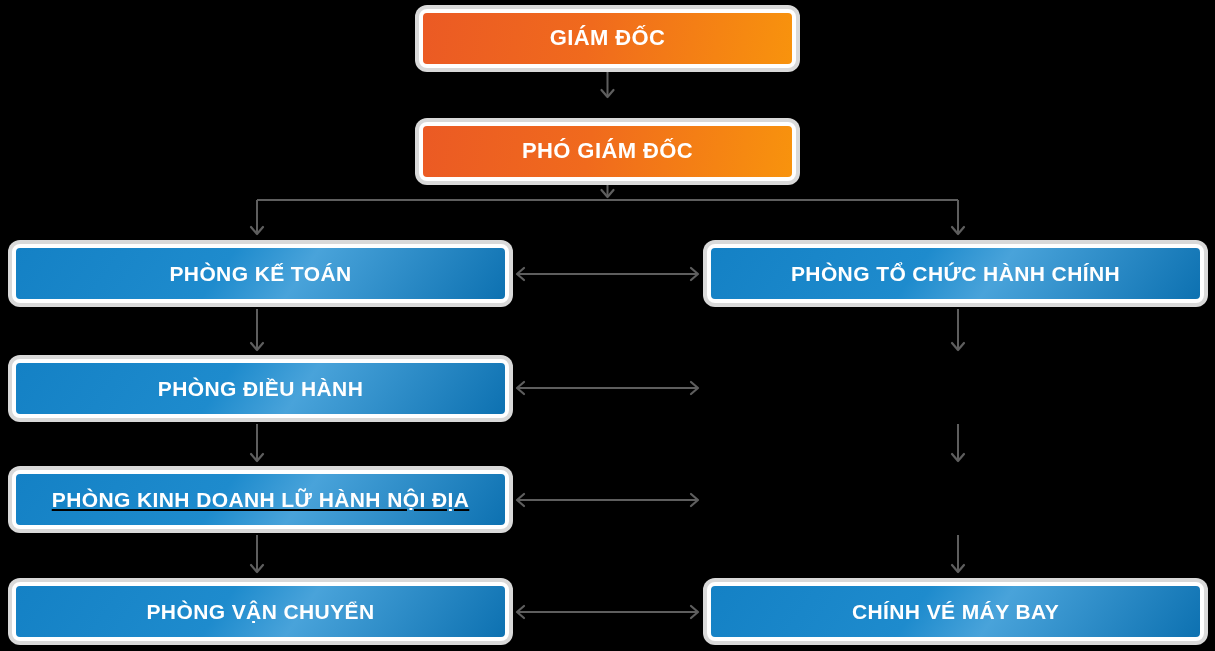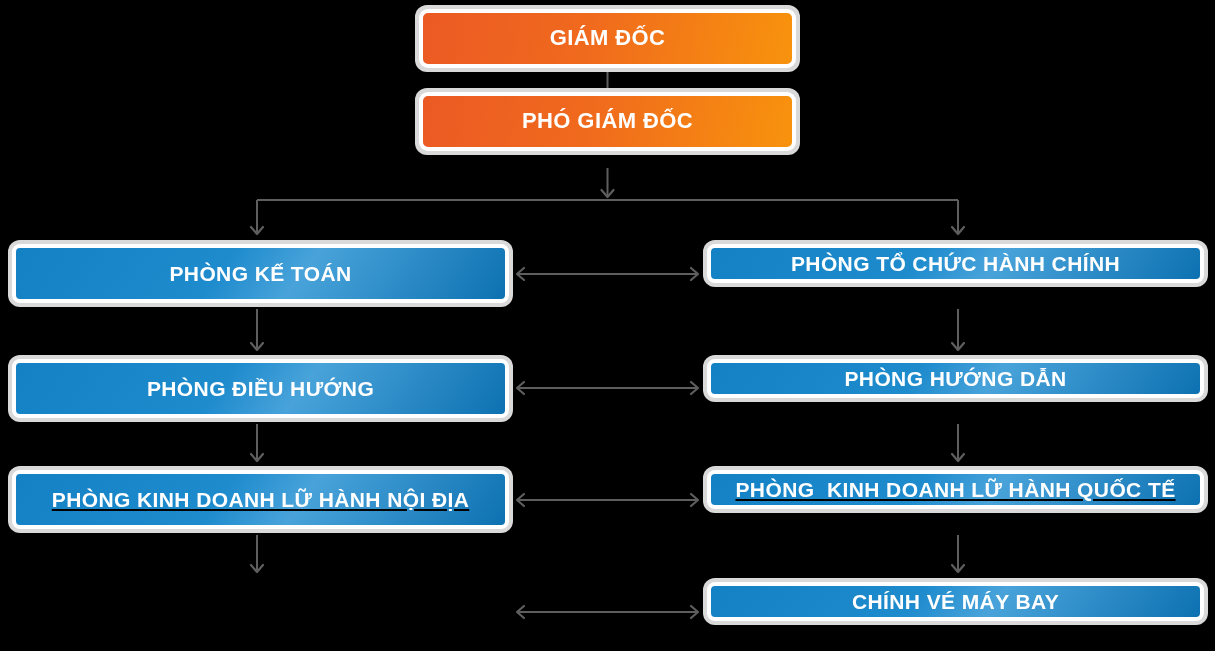--- a/index.html
+++ b/index.html
@@ -35,40 +35,39 @@
     flex:1;
     border:4px solid #ffffff;
     border-radius:8px;
     display:flex;
     align-items:center;
     justify-content:center;
     text-align:center;
   }
   .node-inner.orange{
     background:linear-gradient(100deg,var(--orange-start,#EB5A24) 0%,#F06A1D 45%,var(--orange-end,#F8930D) 100%);
-    border-radius:9px;
   }
   .node-inner.blue{
     background:linear-gradient(125deg,var(--blue-base,#1481C5) 0%,#1E8BCD 42%,var(--blue-sheen,#49A3DA) 58%,var(--blue-dark,#0D71B1) 100%);
   }
   .node-label{
     color:#ffffff;
     font-weight:700;
     letter-spacing:.4px;
     white-space:pre-wrap;
     line-height:1.1;
   }
   .lvl-top .node-label{font-size:22px;}
   .lvl-dept .node-label{font-size:21px;}
 
   
   .pos-director       {left:415px;top:5px;  width:385px;height:67px;}
-  .pos-deputy         {left:415px;top:88px;width:385px;height:67px;}
+  .pos-deputy         {left:415px;top:118px;width:385px;height:67px;}
   .col-left           {left:8px;  width:505px;height:67px;}
-  .col-right          {left:703px;width:505px;height:47px;}
+  .col-right          {left:703px;width:505px;height:67px;}
   .row-0{top:240px;} .row-1{top:355px;} .row-2{top:466px;text-decoration:underline;} .row-3{top:578px;}
 </style>
 </head>
 <body>
 
 <div class="stage">
 
   <svg class="connectors" viewBox="0 0 1215 651" xmlns="http://www.w3.org/2000/svg">
     <defs>
       <marker id="ah" markerUnits="userSpaceOnUse" markerWidth="16" markerHeight="16" refX="9" refY="8" orient="auto">
@@ -123,48 +122,43 @@
   </div>
 
   <div class="node lvl-dept col-left row-0">
     <div class="node-inner blue">
       <span class="node-label">PHÒNG KẾ TOÁN</span>
     </div>
   </div>
 
   <div class="node lvl-dept col-left row-1">
     <div class="node-inner blue">
-      <span class="node-label">PHÒNG ĐIỀU HƯỚNG</span>
+      <span class="node-label">PHÒNG ĐIỀU HÀNH</span>
     </div>
   </div>
 
   <div class="node lvl-dept col-left row-2">
     <div class="node-inner blue">
       <span class="node-label">PHÒNG KINH DOANH LỮ HÀNH NỘI ĐỊA</span>
     </div>
   </div>
 
+  <div class="node lvl-dept col-left row-3">
+    <div class="node-inner blue">
+      <span class="node-label">PHÒNG VẬN CHUYỂN</span>
+    </div>
+  </div>
 
   <div class="node lvl-dept col-right row-0">
     <div class="node-inner blue">
       <span class="node-label">PHÒNG TỔ CHỨC HÀNH CHÍNH</span>
     </div>
   </div>
 
-  <div class="node lvl-dept col-right row-1">
-    <div class="node-inner blue">
-      <span class="node-label">PHÒNG HƯỚNG DẪN</span>
-    </div>
-  </div>
 
-  <div class="node lvl-dept col-right row-2">
-    <div class="node-inner blue">
-      <span class="node-label">PHÒNG  KINH DOANH LỮ HÀNH QUỐC TẾ</span>
-    </div>
-  </div>
 
   <div class="node lvl-dept col-right row-3">
     <div class="node-inner blue">
       <span class="node-label">CHÍNH VÉ MÁY BAY</span>
     </div>
   </div>
 
 </div>
 
 </body></html>

